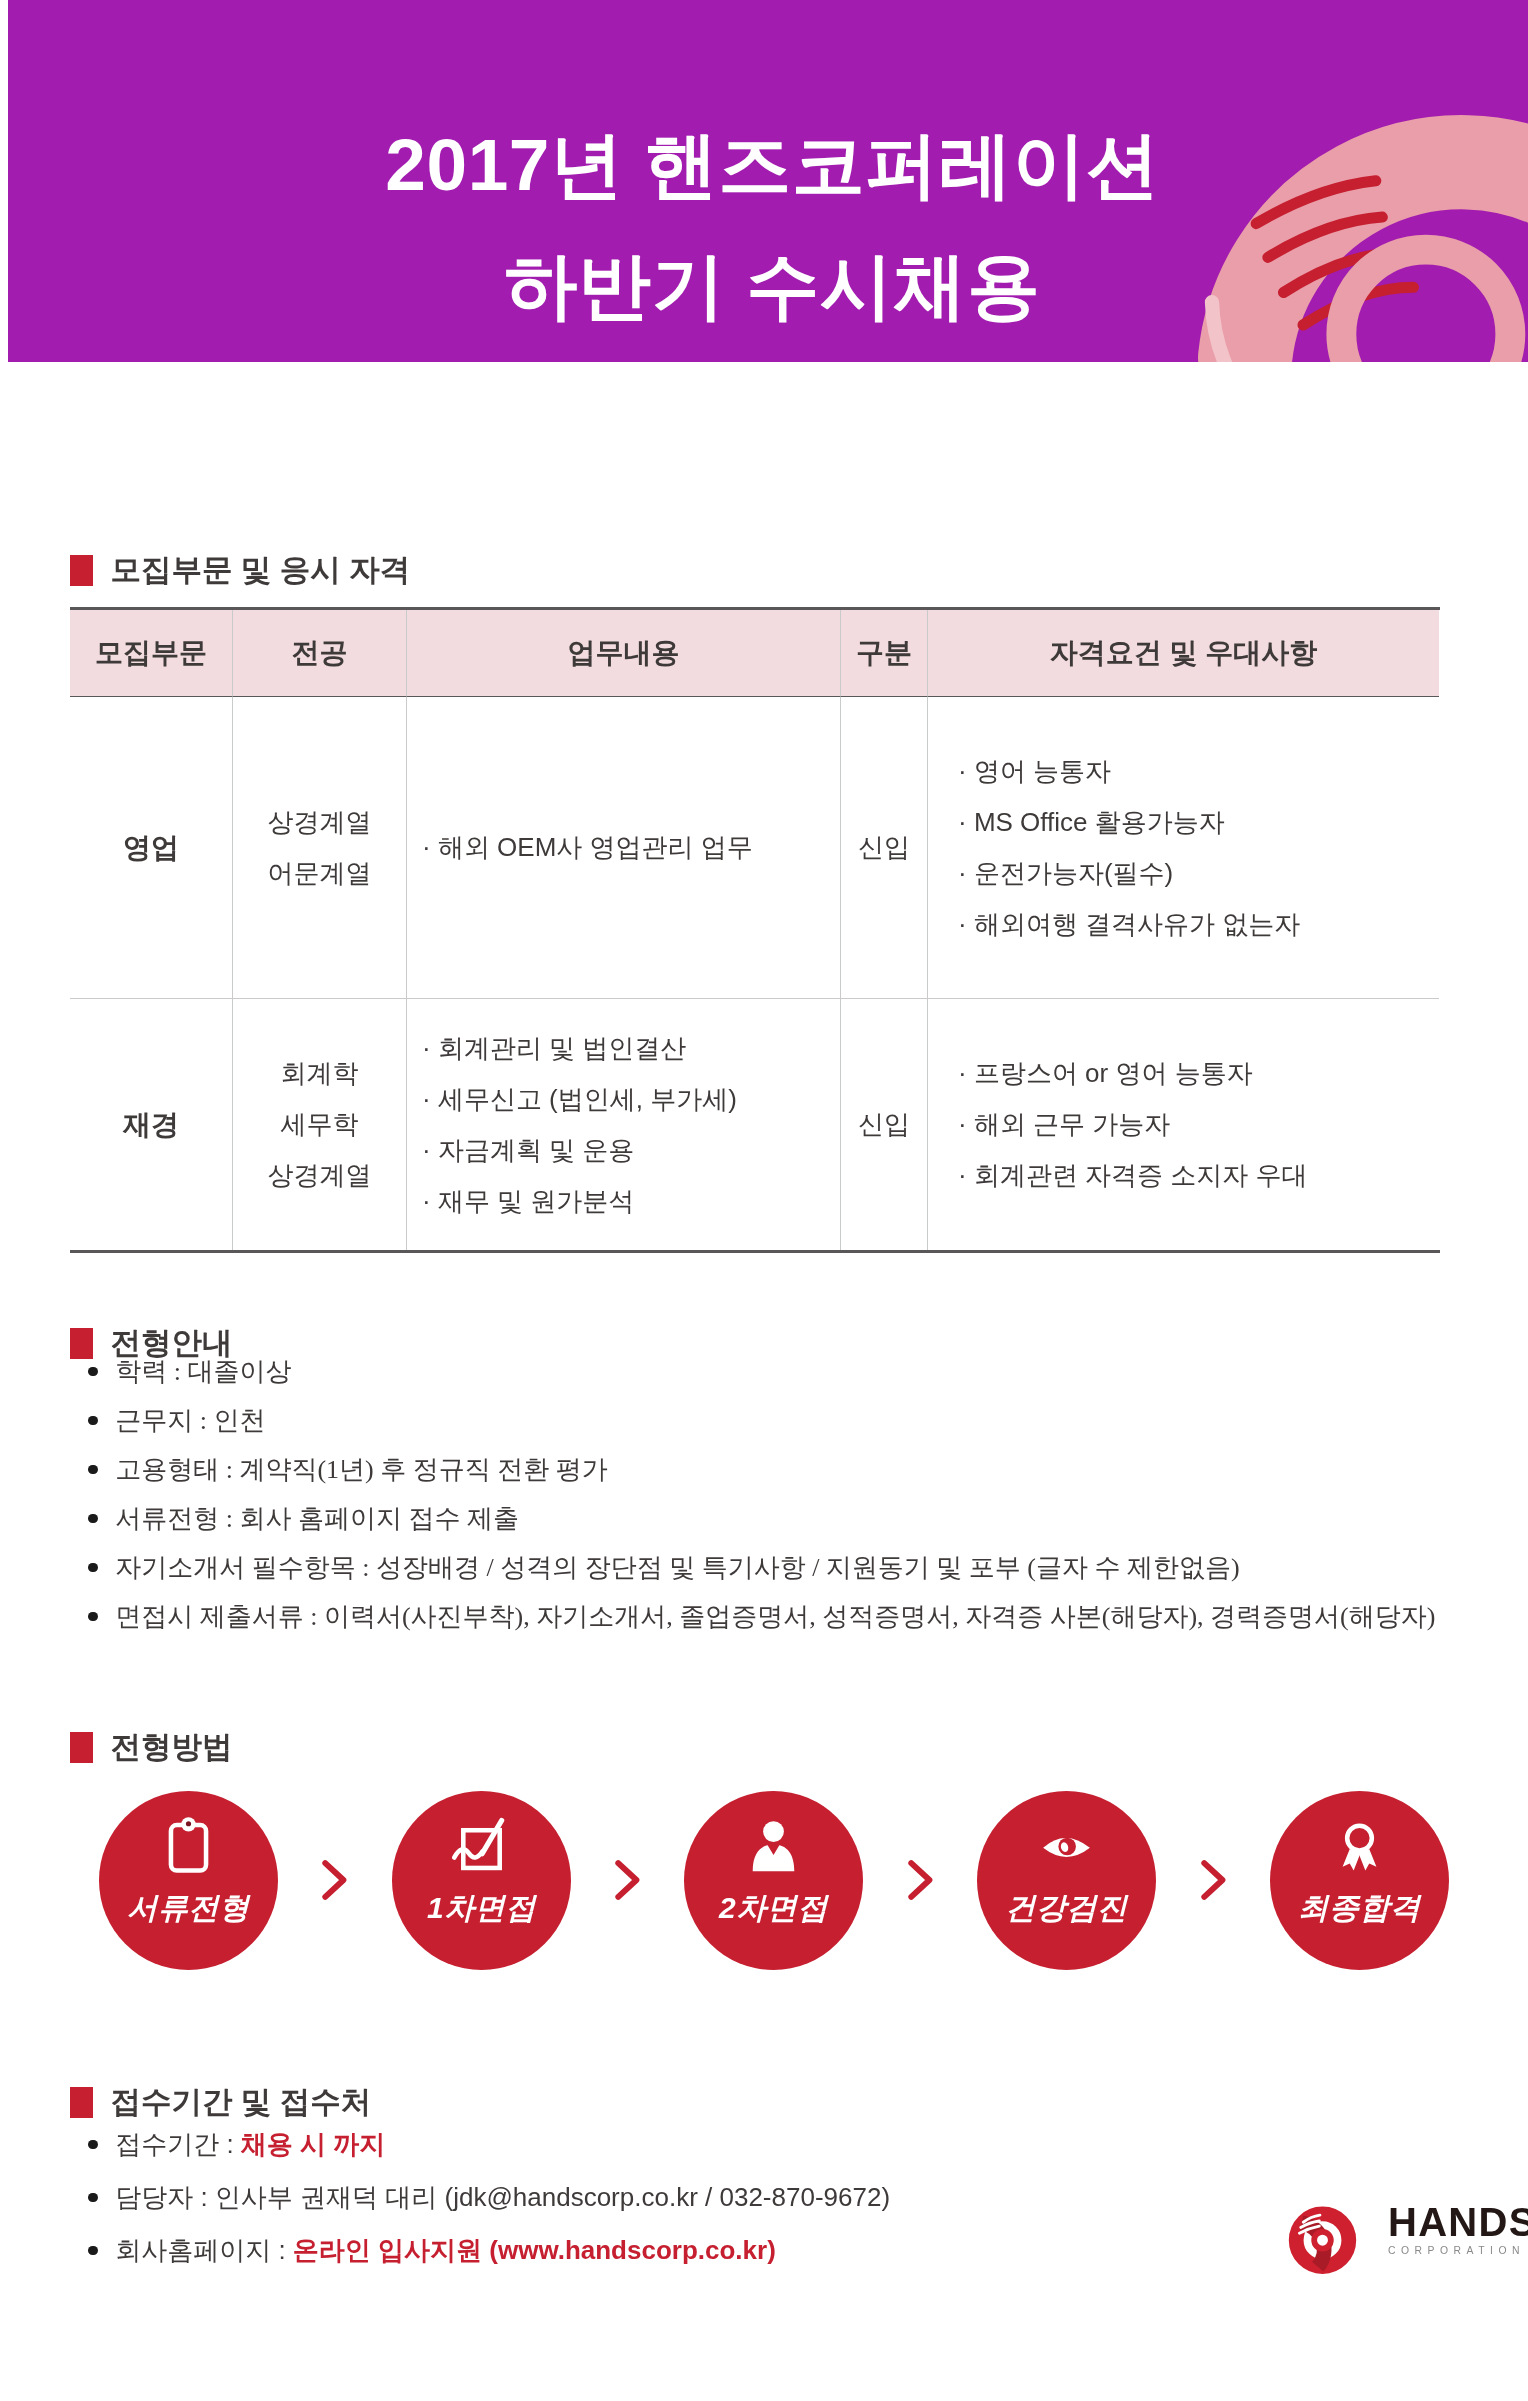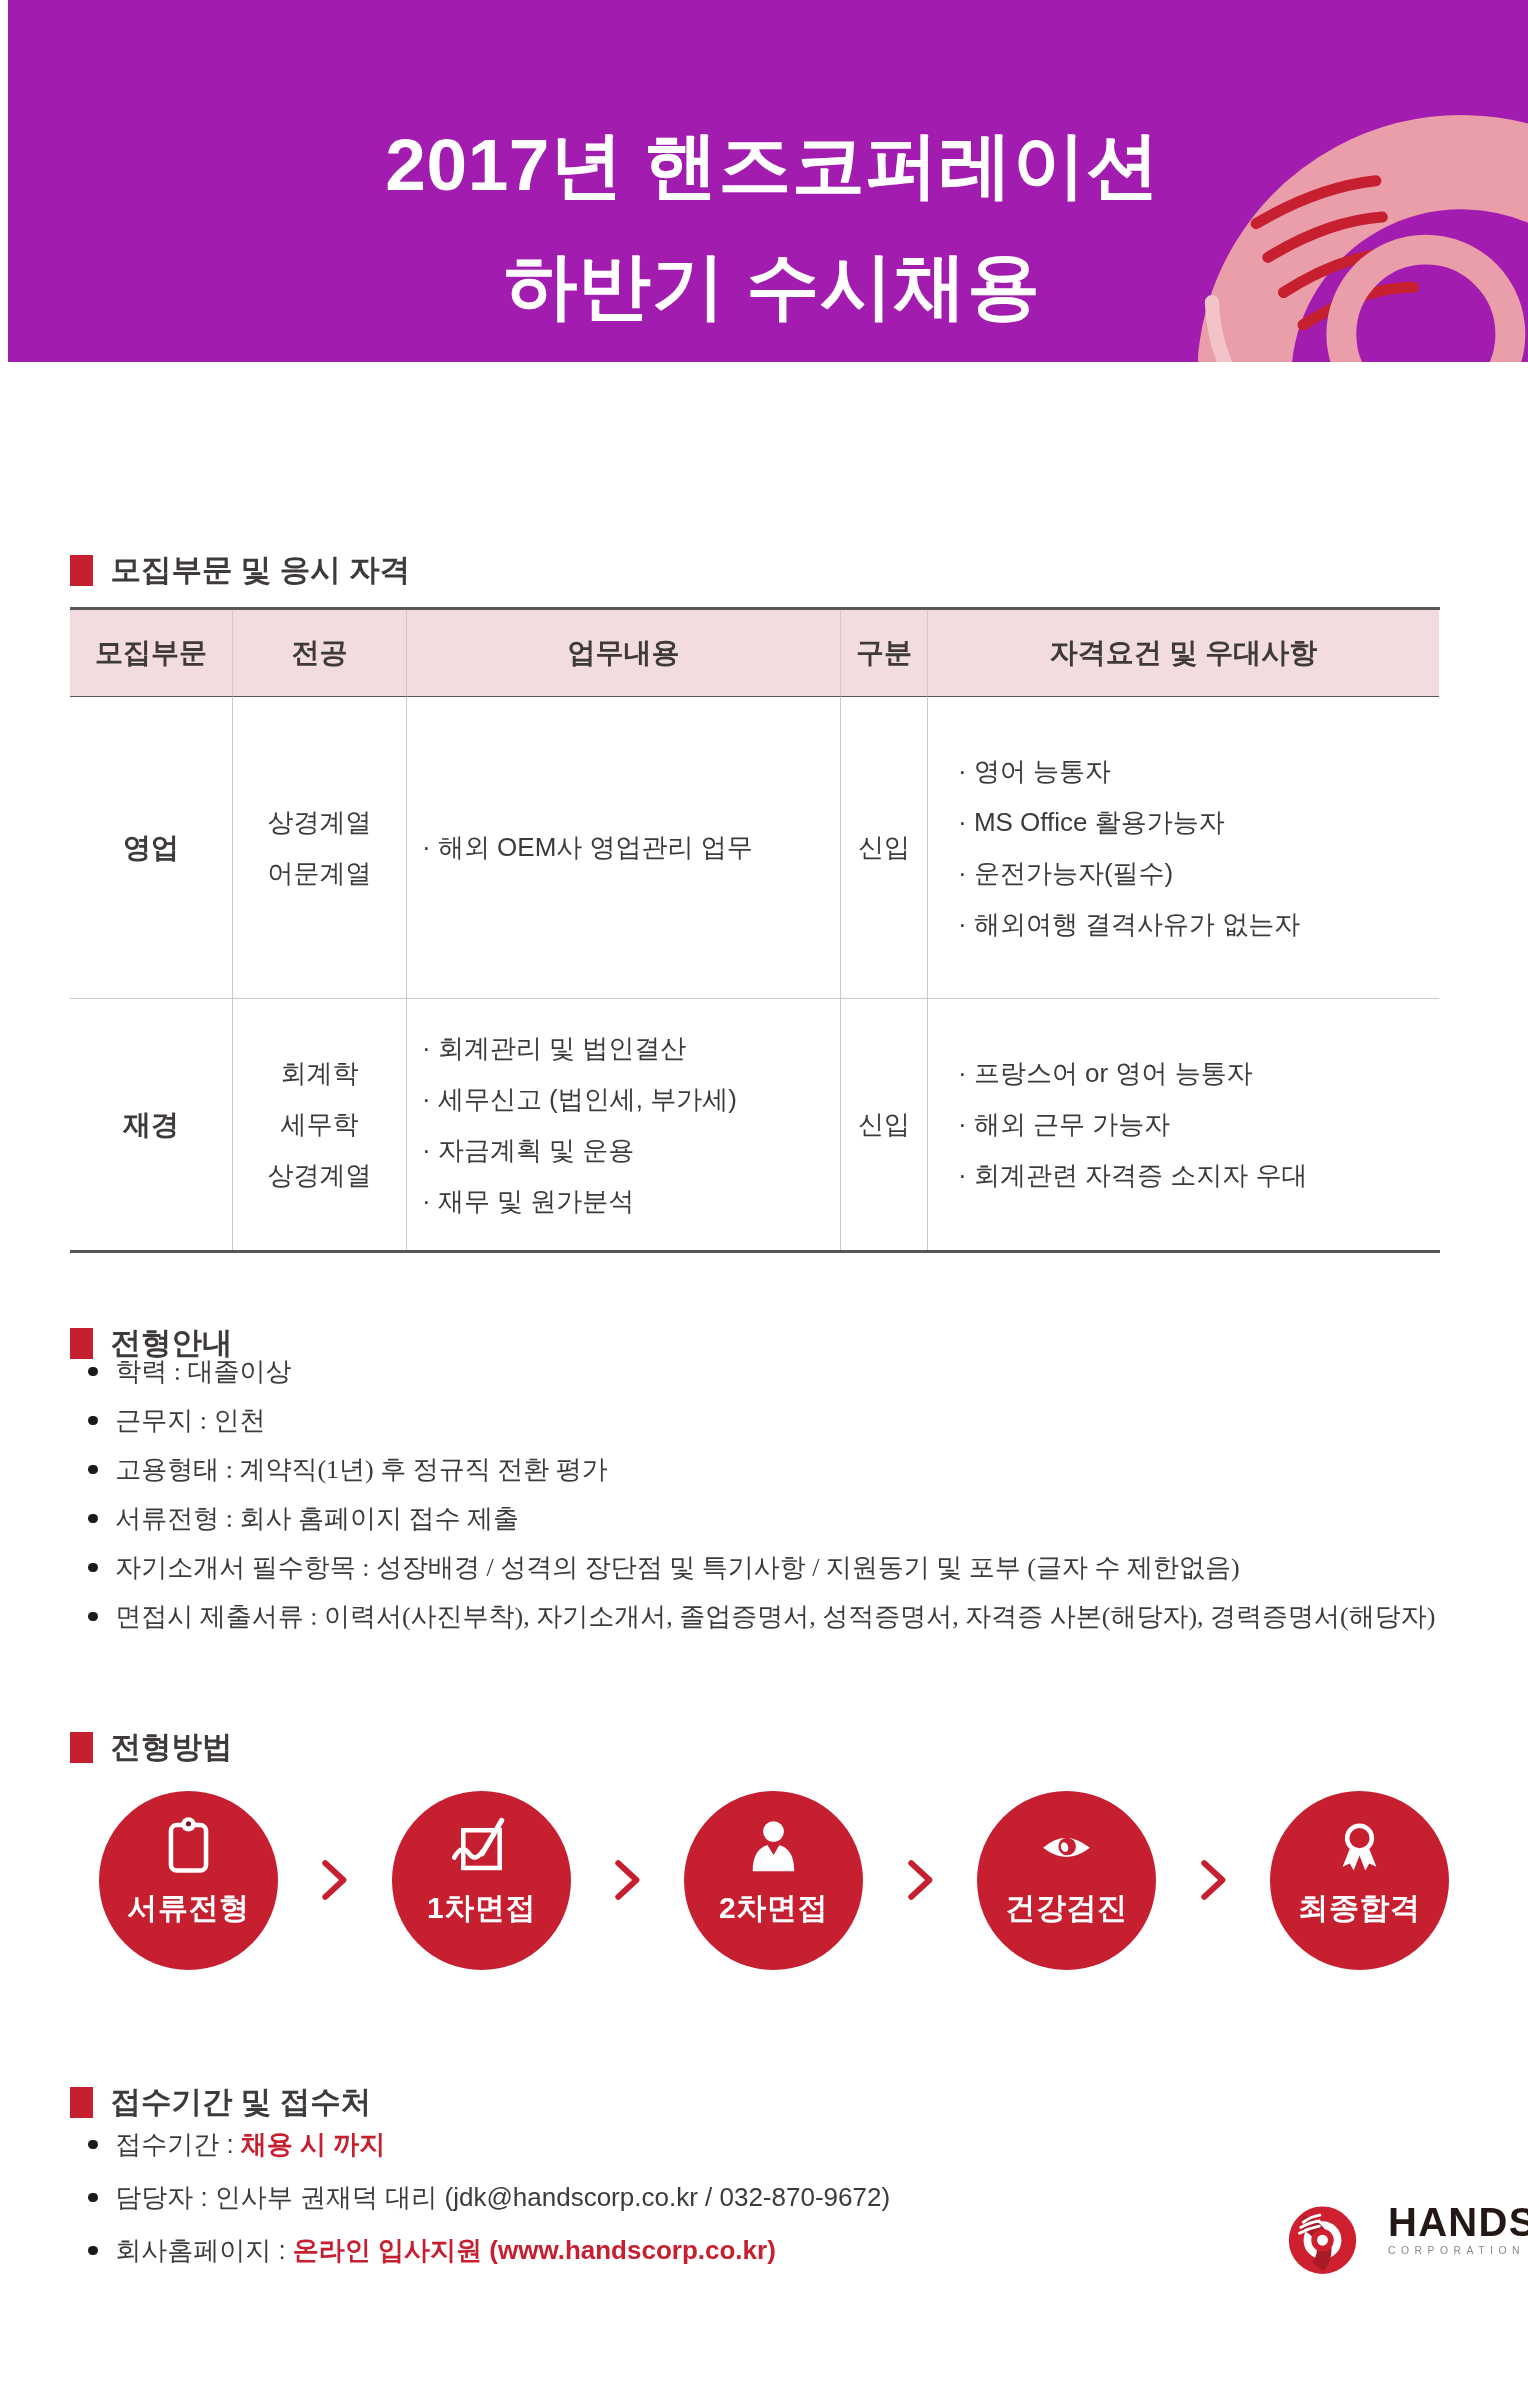--- a/index.html
+++ b/index.html
@@ -40,21 +40,21 @@
   .guide .bitem{height:49px;font-family:Liberation Serif, serif;}
   .apply .bitem{height:53px;}
   .dot{width:9.7px;height:9.7px;border-radius:50%;background:#1a1a1a;margin:0 17.5px 0 18px;flex:0 0 auto;}
   .bitem span{white-space:pre-wrap;}
   .hl{color:#c51f30;font-weight:700;}
 
   
   .step{position:absolute;top:1791px;width:179px;height:179px;border-radius:50%;background:#c51f30;
         display:flex;flex-direction:column;align-items:center;padding-top:23.4px;box-sizing:border-box;}
   .step .icon{width:65px;height:65px;}
-  .step .lbl{margin-top:9px;font-size:30px;font-weight:700;color:#ffffff;letter-spacing:0.6px;}
+  .step .lbl{margin-top:9px;font-size:30px;font-weight:700;color:#ffffff;letter-spacing:0.6px;font-style:italic;}
   .chev{position:absolute;top:1859px;width:26px;height:42px;}
 
   
   .brand{position:absolute;left:1284px;top:2203px;display:flex;align-items:flex-start;gap:27px;}
   .brand .mark{width:77px;height:77px;}
   .brand .bt{display:flex;flex-direction:column;}
   .brand .bt .nm{font-size:40px;font-weight:800;color:#231815;letter-spacing:1.3px;line-height:39px;}
   .brand .bt .sub{font-size:10.4px;color:#898989;letter-spacing:5.5px;margin-top:2.6px;}
 </style>
 </head>

